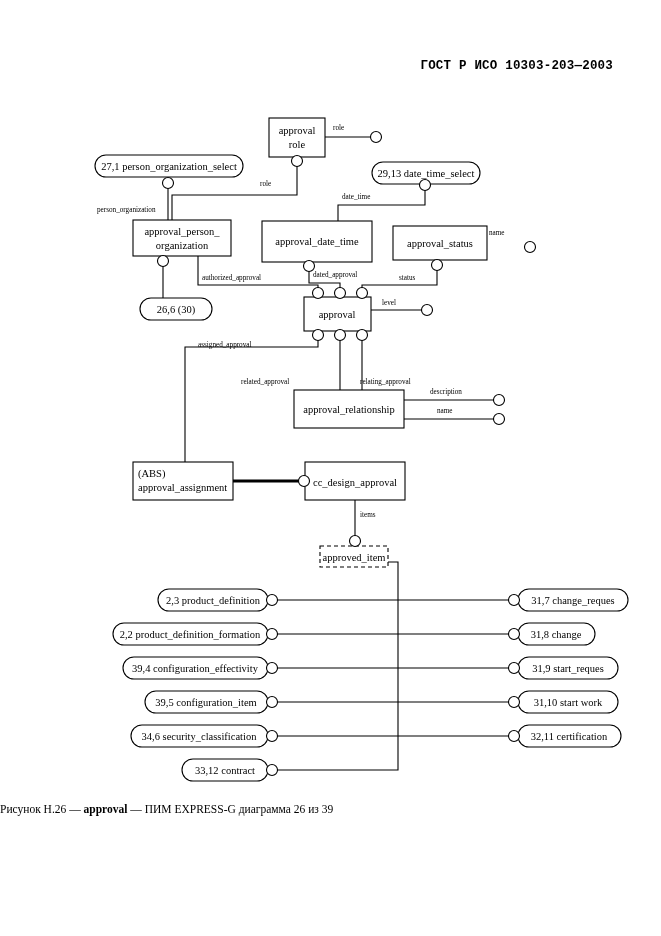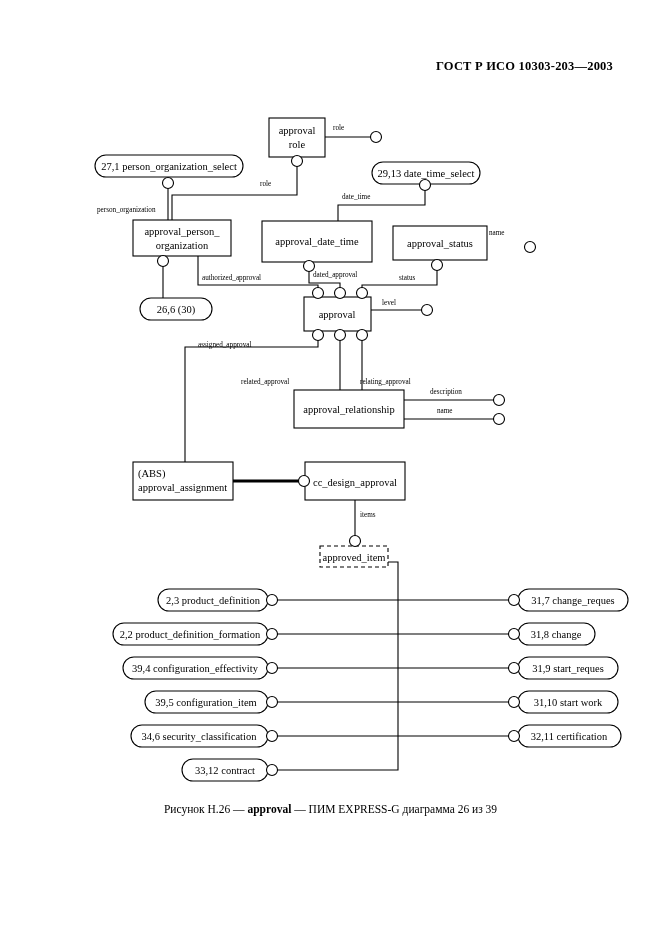--- a/index.html
+++ b/index.html
@@ -20,31 +20,31 @@
     left: 0; top: 0;
     width: 661px;
     height: 936px;
   }
   #doc-header {
     position: absolute;
     left: 0;
     top: 59px;
     width: 613px;
     text-align: right;
-    font-family: Liberation Serif, serif;
+    font-family: Liberation Mono, monospace;
     font-size: 12.5px;
     font-weight: bold;
     letter-spacing: 0.2px;
   }
   #figure-caption {
     position: absolute;
     left: 0;
     top: 803px;
     width: 661px;
-    text-align: center;
+    text-align: left;
     font-size: 11.5px;
   }
   #figure-caption b { font-weight: bold; }
   #page-number {
     position: absolute;
     left: 0;
     top: 845px;
     width: 613px;
     text-align: right;
     font-size: 12px;

